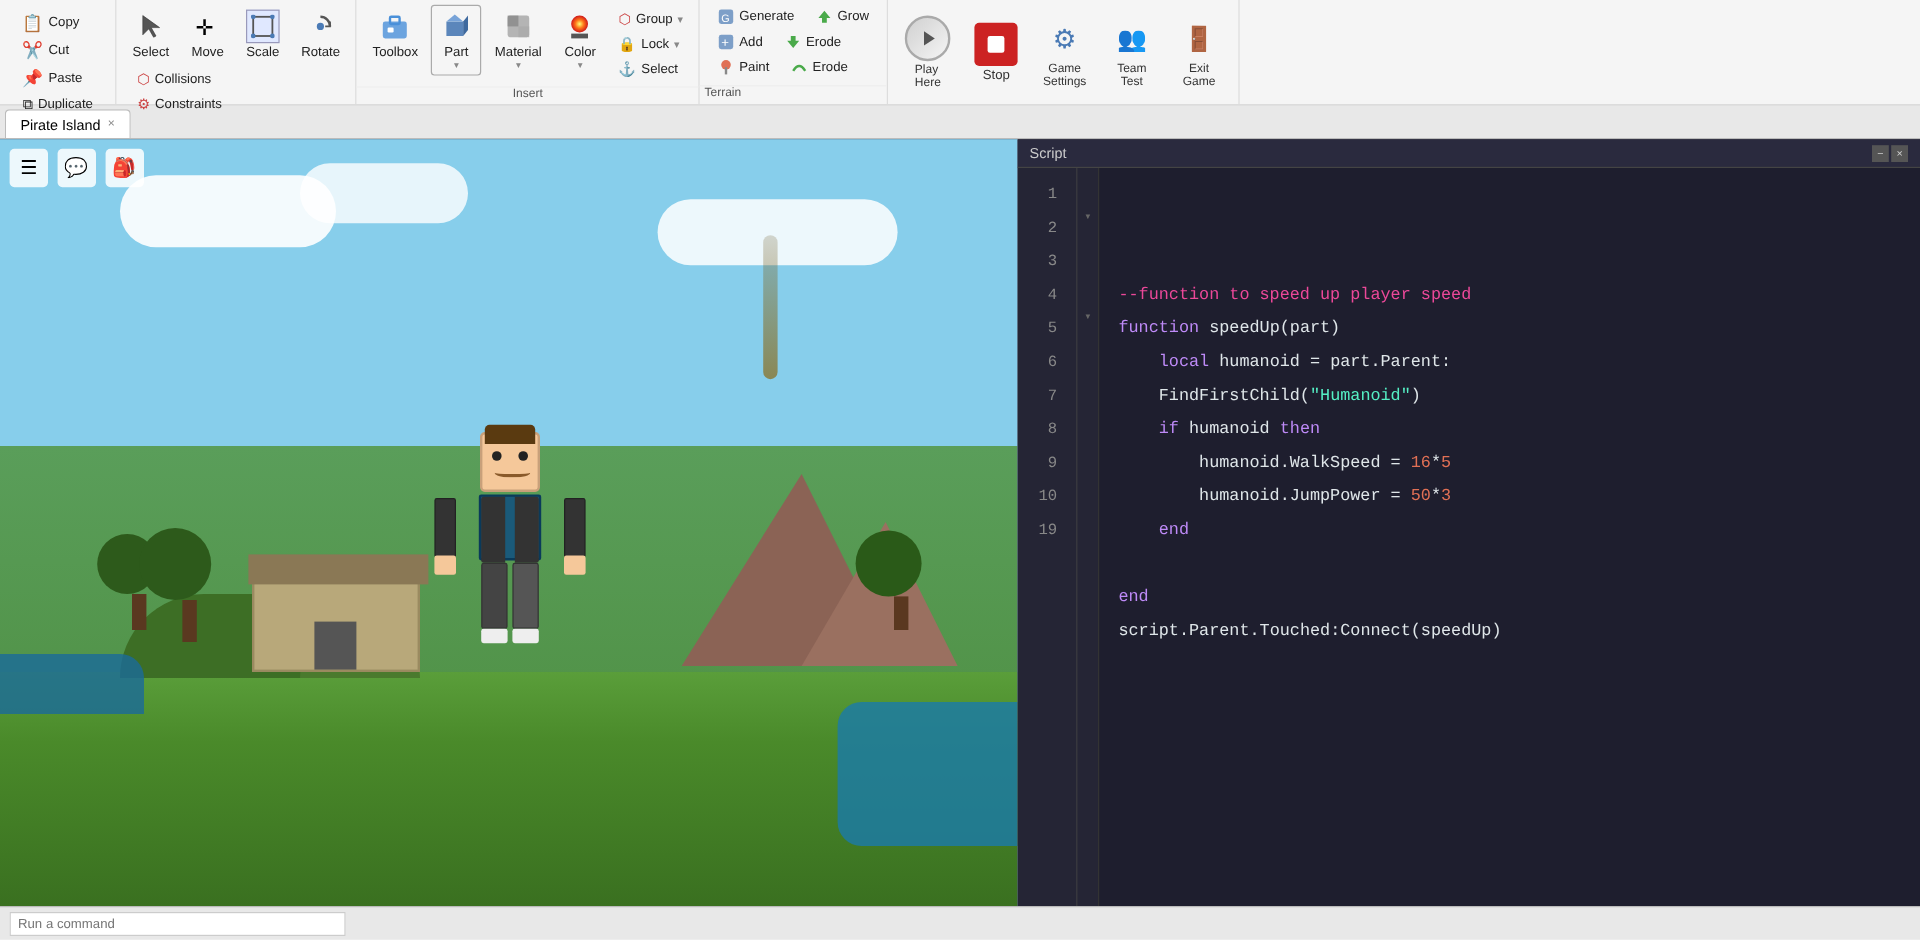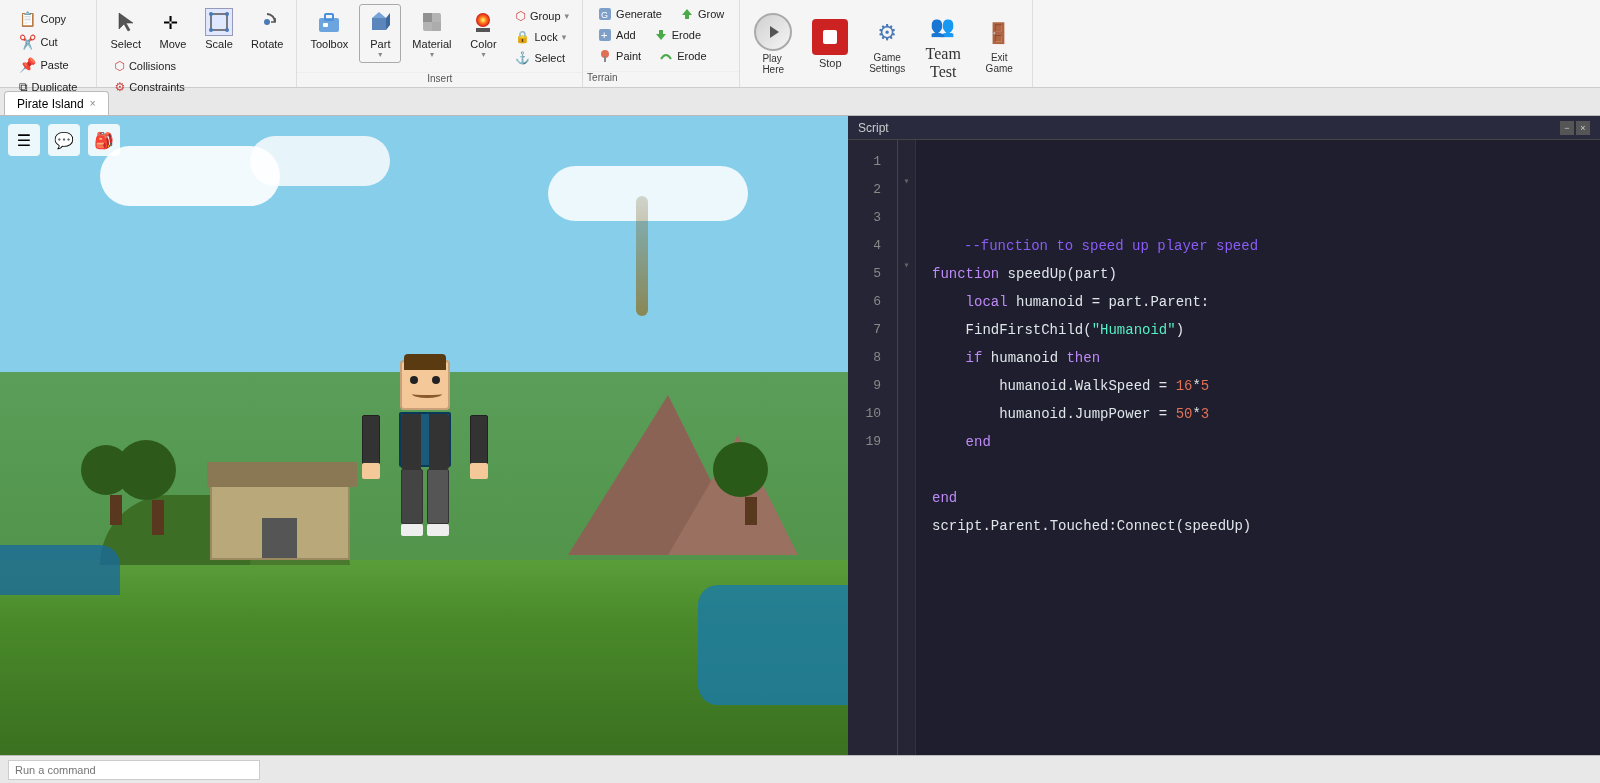--- a/index.html
+++ b/index.html
@@ -418,34 +418,34 @@
 
     .code-line {
       display: block;
       height: 28px;
       line-height: 28px;
     }
     .kw-purple { color: #be8af7; }
     .kw-orange { color: #e17055; }
     .kw-white { color: #dfe6e9; }
     .kw-string { color: #55efc4; }
-    .comment { color: #8b5cf6; margin-left: 32px; }
+    .comment { color: #ec4899; }
 
     
     #bottom-bar {
       height: 28px;
       background: #e8e8e8;
       border-top: 1px solid #bbb;
       display: flex;
       align-items: center;
       padding: 0 8px;
     }
 
     #command-input {
-      width: 252px;
+      width: 280px;
       height: 20px;
       border: 1px solid #ccc;
       background: white;
       font-size: 11px;
       padding: 0 6px;
       color: #888;
     }
 
     
     .play-btn-wrap {
@@ -752,21 +752,21 @@
     </div>
 
     <div class="play-btn-wrap">
       <div class="gear-icon-box">⚙</div>
       <span style="font-size: 10px; text-align: center; color: rgb(51, 51, 51); white-space: pre;">Game
 Settings</span>
     </div>
 
     <div class="play-btn-wrap">
       <div style="width:38px;height:38px;display:flex;align-items:center;justify-content:center;font-size:20px; color:#888;">👥</div>
-      <span style="font-size: 16px; text-align: center; color: rgb(51, 51, 51); white-space: pre; font-family: Liberation Serif, serif;">Team
+      <span style="font-size: 10px; text-align: center; color: rgb(51, 51, 51); white-space: pre;">Team
 Test</span>
     </div>
 
     <div class="play-btn-wrap">
       <div style="width:38px;height:38px;display:flex;align-items:center;justify-content:center;font-size:20px; color:#888;">🚪</div>
       <span style="font-size: 10px; text-align: center; color: rgb(51, 51, 51); white-space: pre;">Exit
 Game</span>
     </div>
   </div>
 

